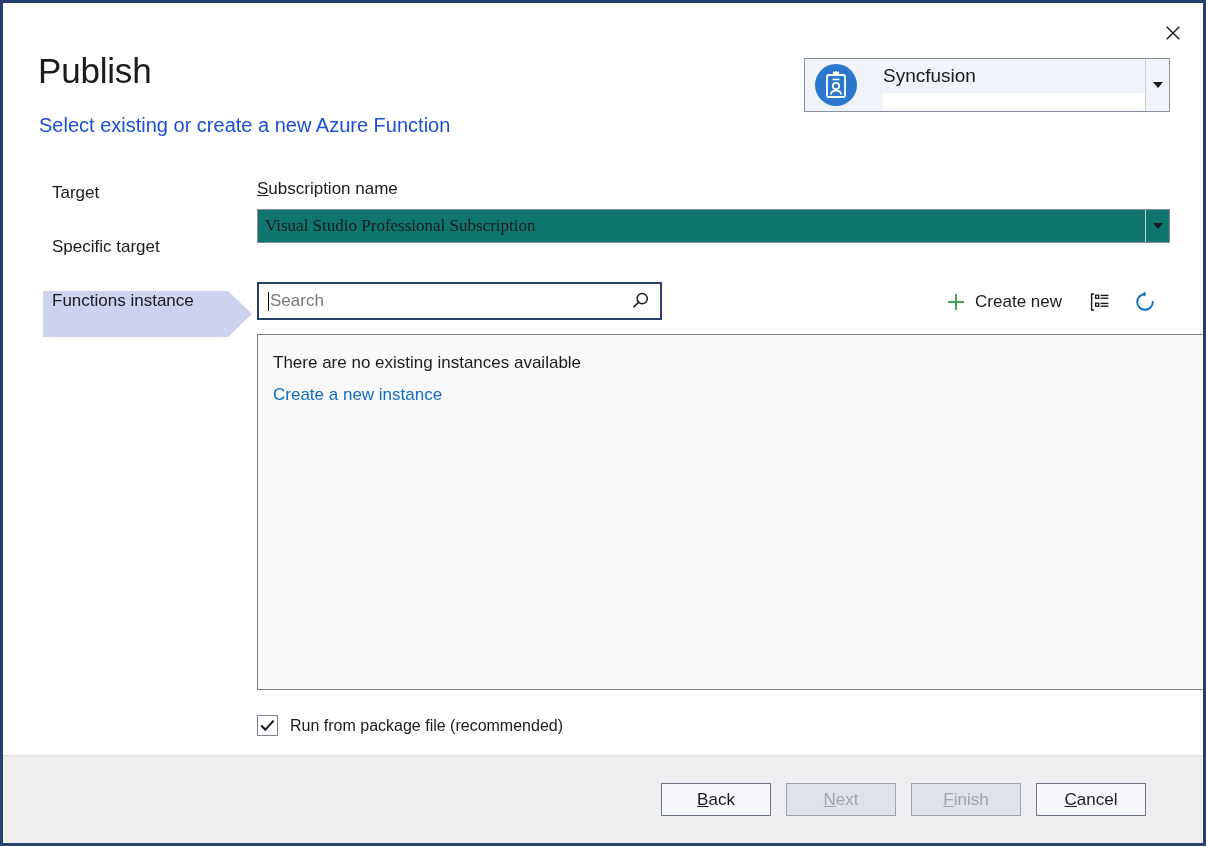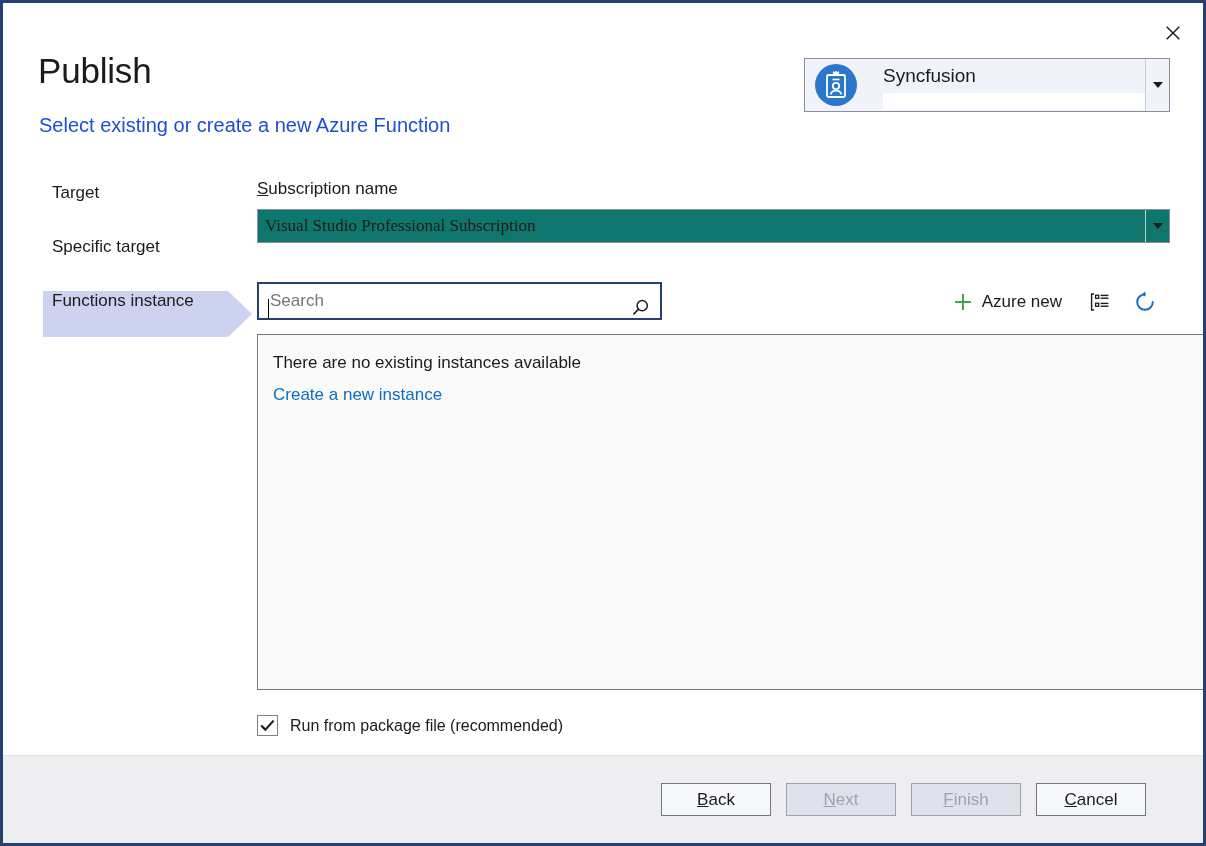--- a/index.html
+++ b/index.html
@@ -124,21 +124,21 @@
     flex: 0 0 24px; border-left: 1px solid #C8CBD6;
     display: flex; align-items: center; justify-content: center;
   }
 
   
   #search-box {
     position: absolute; left: 254px; top: 279px;
     width: 405px; height: 38px;
     background: #ffffff;
     border: 2px solid #27406E;
-    display: flex; align-items: flex-end;
+    display: flex; align-items: center;
   }
   #search-caret {
     width: 1px; height: 19px; background: #000;
     margin-left: 9px; flex: 0 0 1px;
   }
   #search-input {
     flex: 1; border: none; outline: none; background: transparent;
     font-family: "Liberation Sans", sans-serif;
     font-size: 17px; color: #1b1b1b;
     padding: 0 4px 0 1px; height: 100%;
@@ -289,21 +289,21 @@
       </svg>
     </div>
   </div>
 
   <div id="toolbar">
     <div class="tb-btn" id="tb-createnew">
       <svg width="20" height="20" viewBox="0 0 20 20">
         <line x1="10" y1="2" x2="10" y2="18" stroke="#2E9E44" stroke-width="1.8"></line>
         <line x1="2" y1="10" x2="18" y2="10" stroke="#2E9E44" stroke-width="1.8"></line>
       </svg>
-      <span>Azure new</span>
+      <span>Create new</span>
     </div>
     <div class="tb-btn" id="tb-groupby">
       <svg width="20" height="20" viewBox="0 0 20 20">
         <path d="M4 2 L1.6 2 L1.6 18 L4 18" fill="none" stroke="#1b1b1b" stroke-width="1.4"></path>
         <rect x="5.6" y="3.2" width="3.1" height="3.1" fill="none" stroke="#1b1b1b" stroke-width="1.3"></rect>
         <rect x="5.6" y="11.2" width="3.1" height="3.1" fill="none" stroke="#1b1b1b" stroke-width="1.3"></rect>
         <line x1="10.6" y1="3.4" x2="18.4" y2="3.4" stroke="#1b1b1b" stroke-width="1.4"></line>
         <line x1="10.6" y1="6.2" x2="18.4" y2="6.2" stroke="#1b1b1b" stroke-width="1.4"></line>
         <line x1="10.6" y1="11.4" x2="18.4" y2="11.4" stroke="#1b1b1b" stroke-width="1.4"></line>
         <line x1="10.6" y1="14.2" x2="18.4" y2="14.2" stroke="#1b1b1b" stroke-width="1.4"></line>

